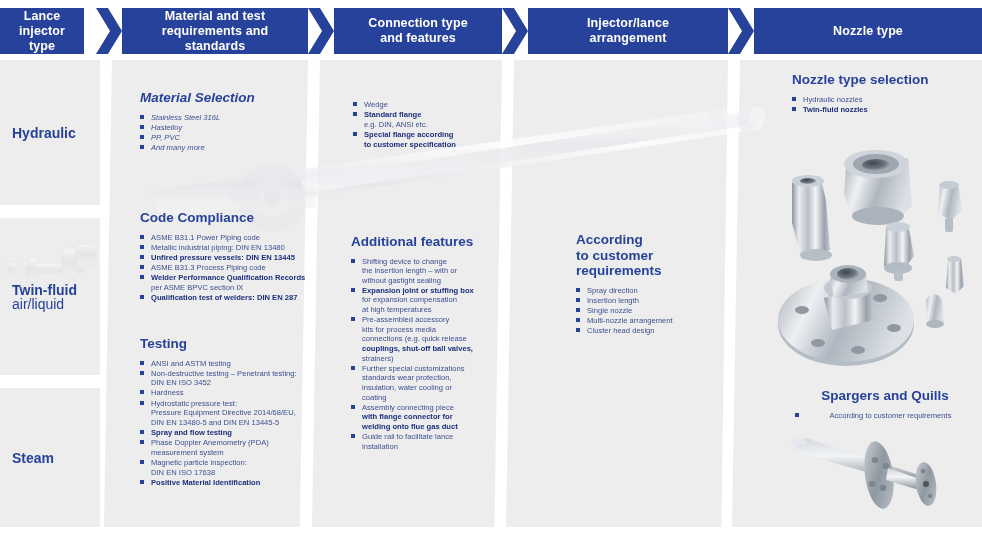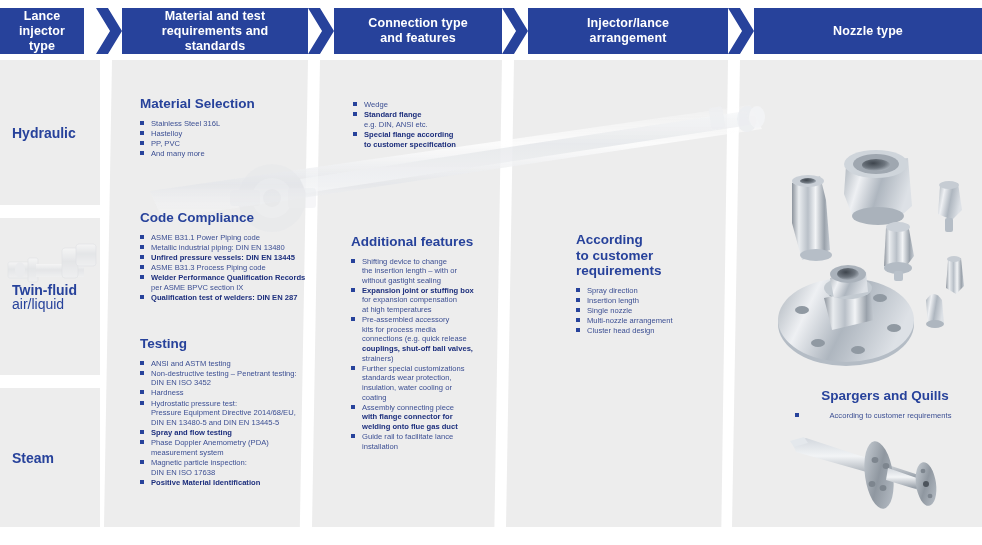--- a/index.html
+++ b/index.html
@@ -166,21 +166,21 @@
     </div>
     <div class="notch" style="left:728px;">
         <i></i>
       </div>
 
     <div class="hcell" style="left:754px;width:228px;">
       <div class="htxt">Nozzle type</div>
     </div>
   </div>
 
-  <div class="block" style="left:140px;top:96px;width:175px;">
+  <div class="block" style="left:140px;top:90px;width:175px;font-style:italic;">
     <div class="h2">Material Selection</div>
     <ul class="bl">
       <li>Stainless Steel 316L</li>
       <li>Hastelloy</li>
       <li>PP, PVC</li>
       <li>And many more</li>
     </ul>
   </div>
 
   <div class="block" style="left:140px;top:210px;width:180px;">
@@ -257,20 +257,27 @@
 requirements</div>
     <ul class="bl">
       <li>Spray direction</li>
       <li>Insertion length</li>
       <li>Single nozzle</li>
       <li>Multi-nozzle arrangement</li>
       <li>Cluster head design</li>
     </ul>
   </div>
 
+  <div class="block" style="left:792px;top:72px;width:180px;">
+    <div class="h2">Nozzle type selection</div>
+    <ul class="bl">
+      <li>Hydraulic nozzles</li>
+      <li><b>Twin-fluid nozzles</b></li>
+    </ul>
+  </div>
 
   <div class="nozzles">
     <svg width="220" height="258" viewBox="0 0 220 258">
       <defs>
         <linearGradient id="steel" x1="0" y1="0" x2="1" y2="0">
           <stop offset="0" stop-color="#8d949d"></stop>
           <stop offset=".18" stop-color="#e9ecef"></stop>
           <stop offset=".42" stop-color="#b9c0c8"></stop>
           <stop offset=".62" stop-color="#f2f4f6"></stop>
           <stop offset=".85" stop-color="#9aa2ab"></stop>

